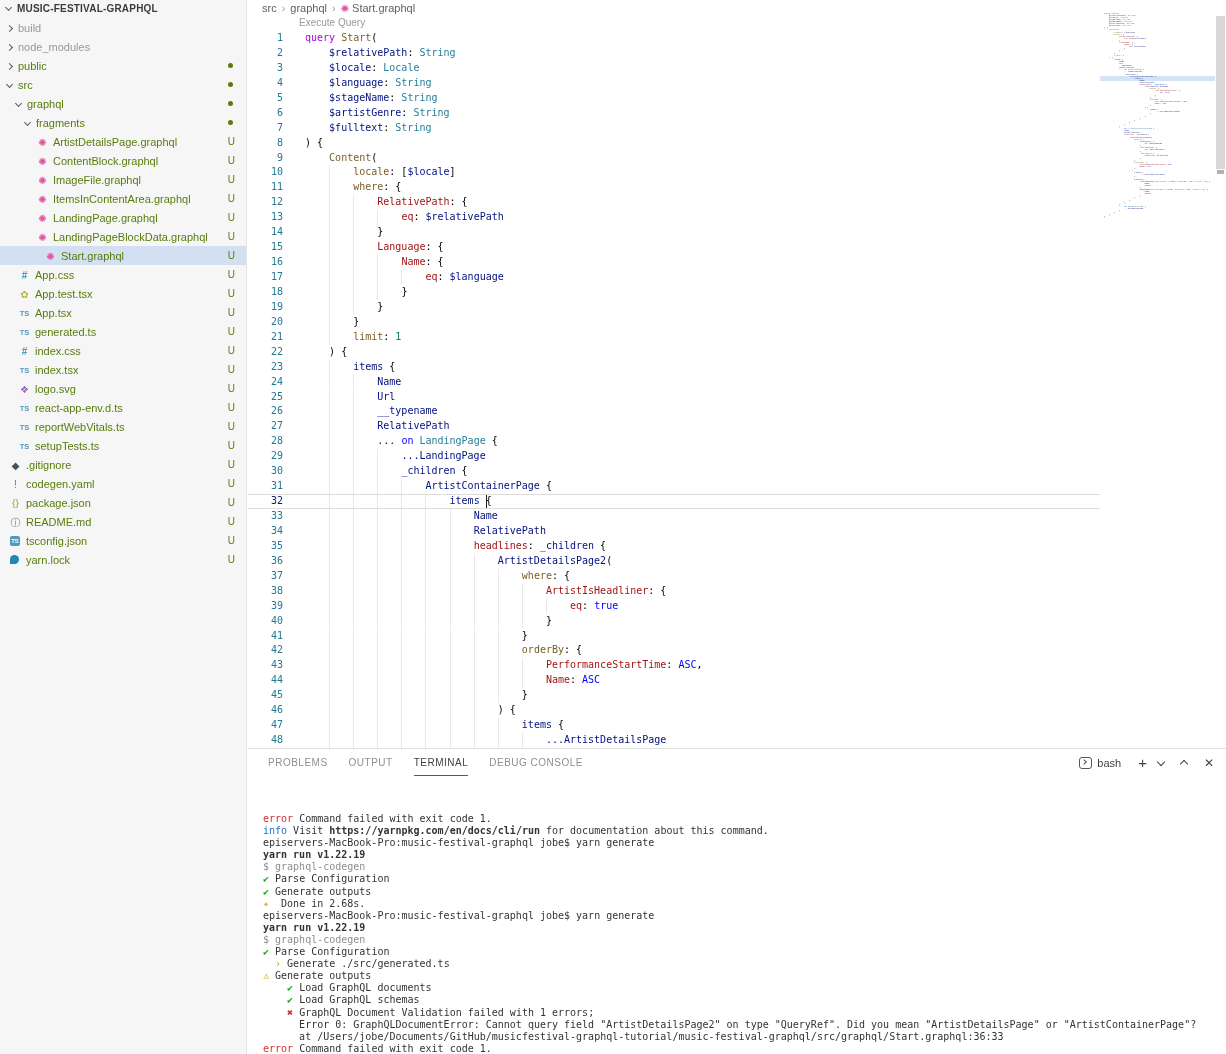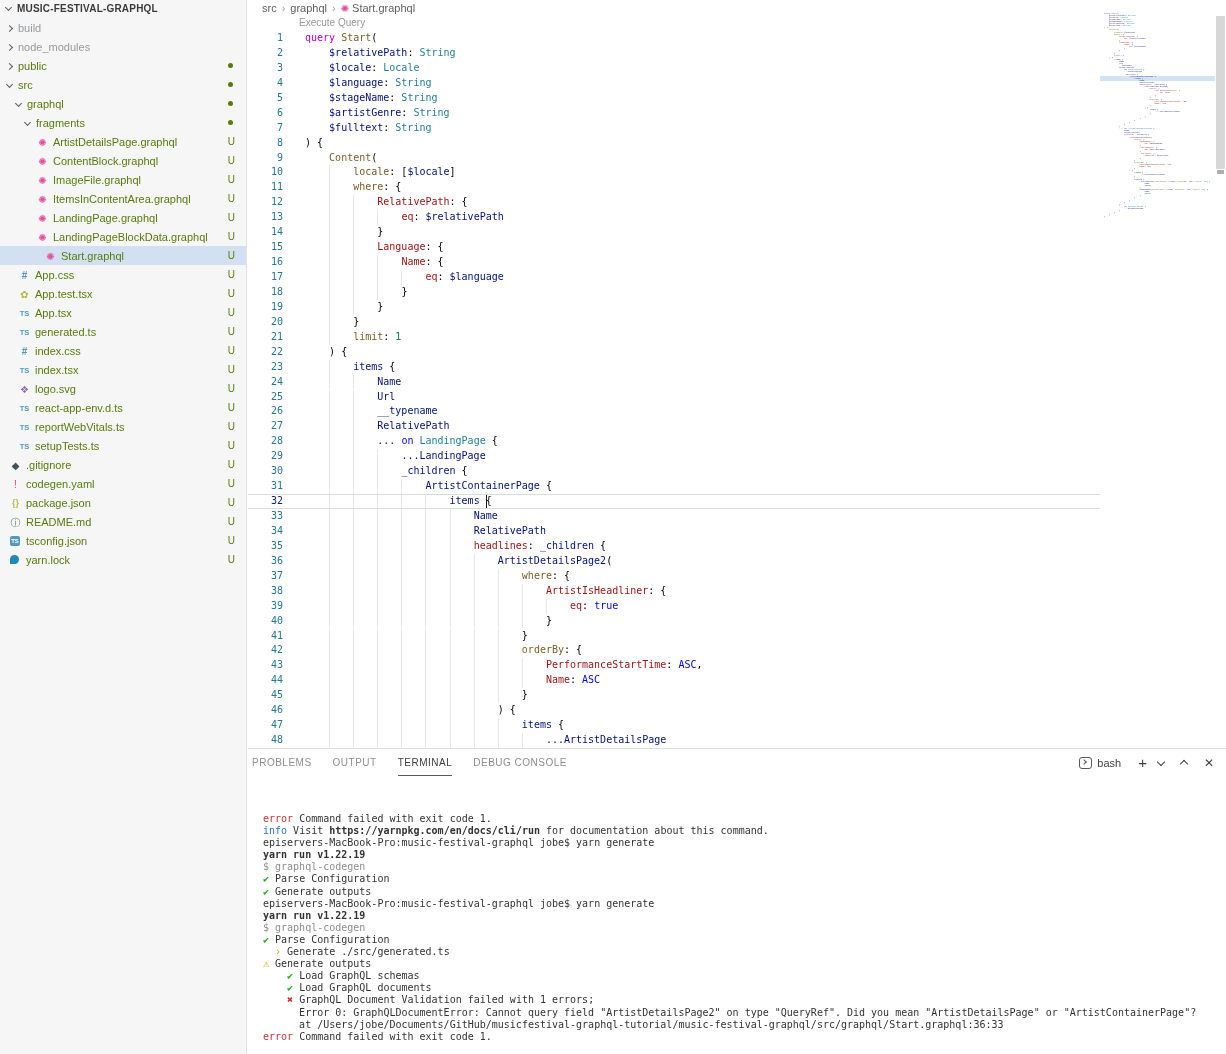--- a/index.html
+++ b/index.html
@@ -55,21 +55,21 @@
   .mm-inner{position:absolute;left:4px;top:12px;width:620px;transform:scale(0.21);
             transform-origin:0 0;font-size:10px;line-height:10px;opacity:.85;}
   .mml{height:10px;white-space:pre;}
   .scrollbar{position:absolute;right:0;top:0;width:11px;height:748px;}
   .sb-thumb{position:absolute;left:1px;right:1px;top:16px;height:153px;background:#c2c2c2;opacity:.65;}
   .sb-deco{position:absolute;left:2px;right:2px;top:170px;height:4px;background:#8f8f8f;opacity:.7;}
 
   
   .panel{position:absolute;left:248px;top:748px;right:0;bottom:0;background:#fff;
          border-top:1px solid #e0e0e0;box-sizing:border-box;overflow:hidden;}
-  .phead{display:flex;align-items:center;height:27px;padding:0 12px 0 4px;}
+  .phead{display:flex;align-items:center;height:27px;padding:0 12px 0 20px;}
   .ptab{font-size:10px;letter-spacing:.5px;color:#8f8f8f;margin-right:21px;height:27px;
         line-height:27px;cursor:pointer;box-sizing:border-box;}
   .ptab.act{color:#424242;border-bottom:1px solid #5a5a5a;}
   .pactions{margin-left:auto;display:flex;align-items:center;gap:17px;color:#424242;}
   .bash-wrap{display:flex;align-items:center;gap:5px;font-size:11px;color:#424242;cursor:pointer;}
   .bash-ic{width:11px;height:10px;border:1px solid #585858;border-radius:3px;position:relative;}
   .bash-ic:before{content:"";position:absolute;left:2px;top:2.5px;width:3px;height:3px;
                   border-right:1px solid #585858;border-bottom:1px solid #585858;transform:rotate(-45deg);}
   .plus{font-size:15px;font-weight:300;cursor:pointer;margin-right:-6px;}
   .cvd,.cvu{width:5px;height:5px;border-right:1px solid #424242;border-bottom:1px solid #424242;
@@ -306,26 +306,27 @@
     </span>
   </div>
   <div class="term" id="term">
       <div class="trow"><span class="t-err">error</span><span class="t-pl"> Command failed with exit code 1.</span></div>
       <div class="trow"><span class="t-info">info</span><span class="t-pl"> Visit </span><span class="t-b">https://yarnpkg.com/en/docs/cli/run</span><span class="t-pl"> for documentation about this command.</span></div>
       <div class="trow"><span class="t-pl">episervers-MacBook-Pro:music-festival-graphql jobe$ yarn generate</span></div>
       <div class="trow"><span class="t-b">yarn run v1.22.19</span></div>
       <div class="trow"><span class="t-dim">$ graphql-codegen</span></div>
       <div class="trow"><span class="t-ok">✔</span><span class="t-pl"> Parse Configuration</span></div>
       <div class="trow"><span class="t-ok">✔</span><span class="t-pl"> Generate outputs</span></div>
+      <div class="trow"><span class="t-sp">✦</span><span class="t-pl">  Done in 2.68s.</span></div>
       <div class="trow"><span class="t-pl">episervers-MacBook-Pro:music-festival-graphql jobe$ yarn generate</span></div>
       <div class="trow"><span class="t-b">yarn run v1.22.19</span></div>
       <div class="trow"><span class="t-dim">$ graphql-codegen</span></div>
       <div class="trow"><span class="t-ok">✔</span><span class="t-pl"> Parse Configuration</span></div>
       <div class="trow"><span class="t-pl">  </span><span class="t-warn">›</span><span class="t-pl"> Generate ./src/generated.ts</span></div>
       <div class="trow"><span class="t-warn">⚠</span><span class="t-pl"> Generate outputs</span></div>
+      <div class="trow"><span class="t-pl">    </span><span class="t-ok">✔</span><span class="t-pl"> Load GraphQL documents</span></div>
       <div class="trow"><span class="t-pl">    </span><span class="t-ok">✔</span><span class="t-pl"> Load GraphQL schemas</span></div>
-      <div class="trow"><span class="t-pl">    </span><span class="t-ok">✔</span><span class="t-pl"> Load GraphQL documents</span></div>
       <div class="trow"><span class="t-pl">    </span><span class="t-err">✖</span><span class="t-pl"> GraphQL Document Validation failed with 1 errors;</span></div>
       <div class="trow"><span class="t-pl">      Error 0: GraphQLDocumentError: Cannot query field "ArtistDetailsPage2" on type "QueryRef". Did you mean "ArtistDetailsPage" or "ArtistContainerPage"?</span></div>
       <div class="trow"><span class="t-pl">      at /Users/jobe/Documents/GitHub/musicfestival-graphql-tutorial/music-festival-graphql/src/graphql/Start.graphql:36:33</span></div>
       <div class="trow"><span class="t-err">error</span><span class="t-pl"> Command failed with exit code 1.</span></div>
     </div>
 </div>
 
 </body></html>

